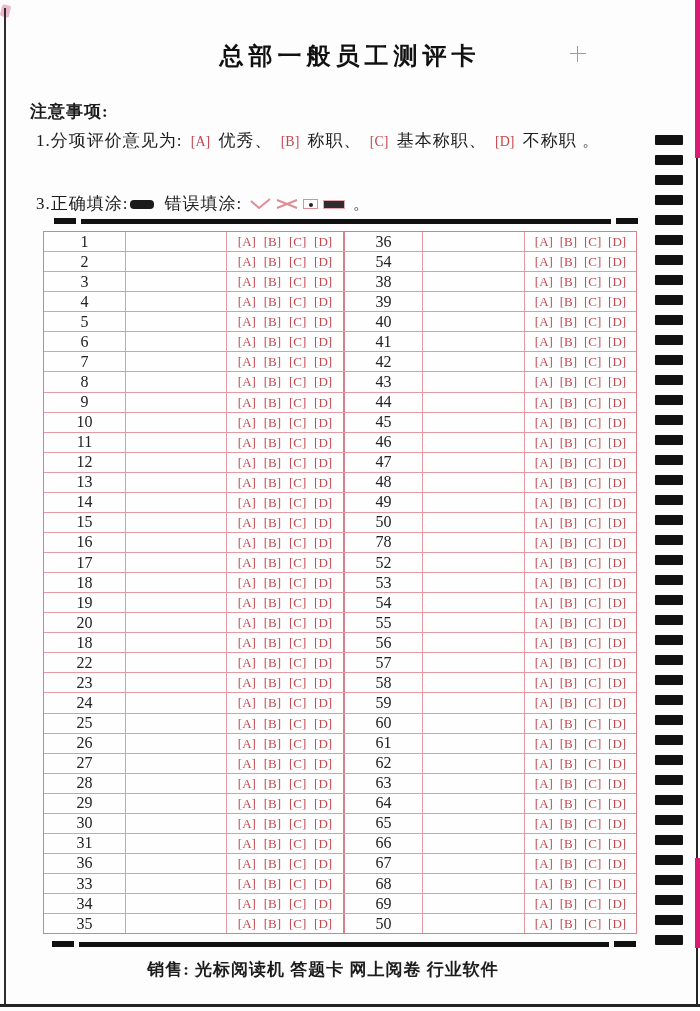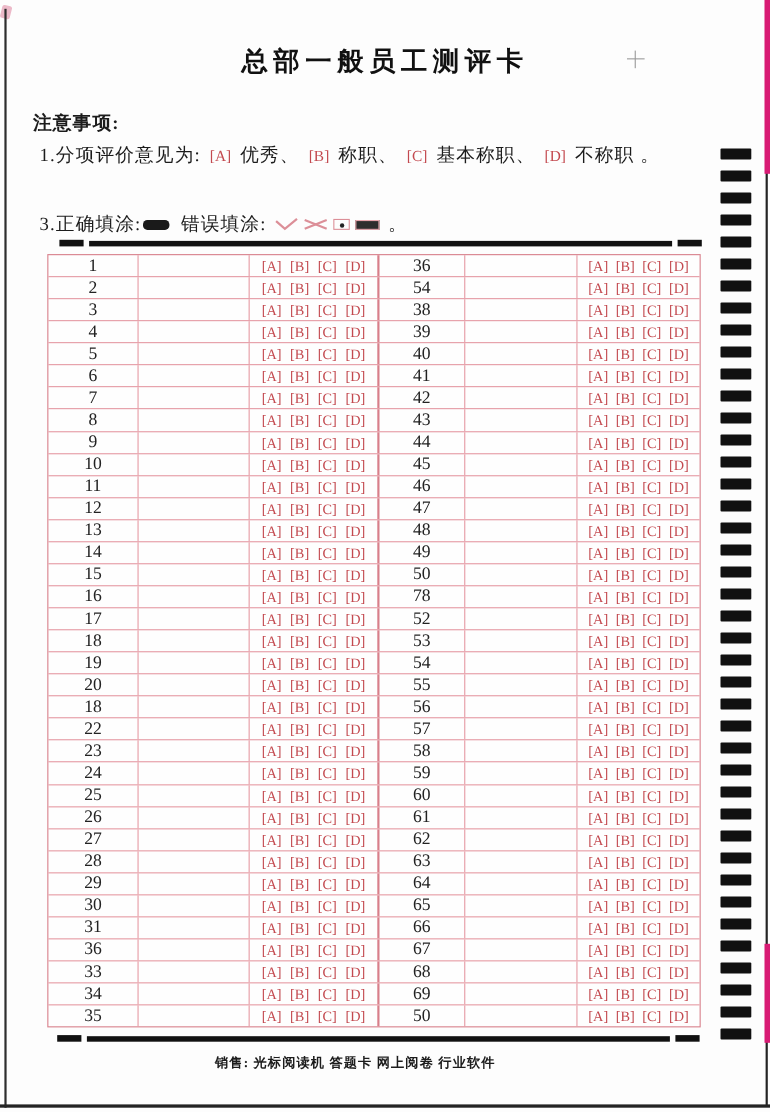--- a/index.html
+++ b/index.html
@@ -54,21 +54,21 @@
   }
   .g-row { flex:1; display:grid; grid-template-columns:82px 101px 118px 78px 102px 1fr; border-bottom:1px solid #e59aa3; }
   .g-row:last-child { border-bottom:none; }
   .cell { border-right:1px solid #e59aa3; display:flex; align-items:center; justify-content:center; overflow:hidden; }
   .cell.c3 { border-right:2px solid #d87f8a; }
   .cell.last { border-right:none; }
   .cell.num { font-size:16px; color:#222; }
   .cell.bubbles { justify-content:space-evenly; color:#c3494f; font-size:13px; padding:0 3px; }
   .cell.bubbles span { line-height:1; }
 
-  .footer { position:absolute; left:0; top:958px; width:646px; text-align:center; font-size:12px; font-weight:bold; letter-spacing:1px; }
+  .footer { position:absolute; left:0; top:958px; width:646px; text-align:center; font-size:17px; font-weight:bold; letter-spacing:1px; }
 
   .timing-marks { position:absolute; left:655px; top:135px; width:28px; height:820px; }
   .tmark { position:absolute; left:0; width:28px; height:10px; background:#111; border-radius:1px; }
 </style>
 </head>
 <body>
 
 <div class="page">
 
   <div class="corner-speck"></div>

